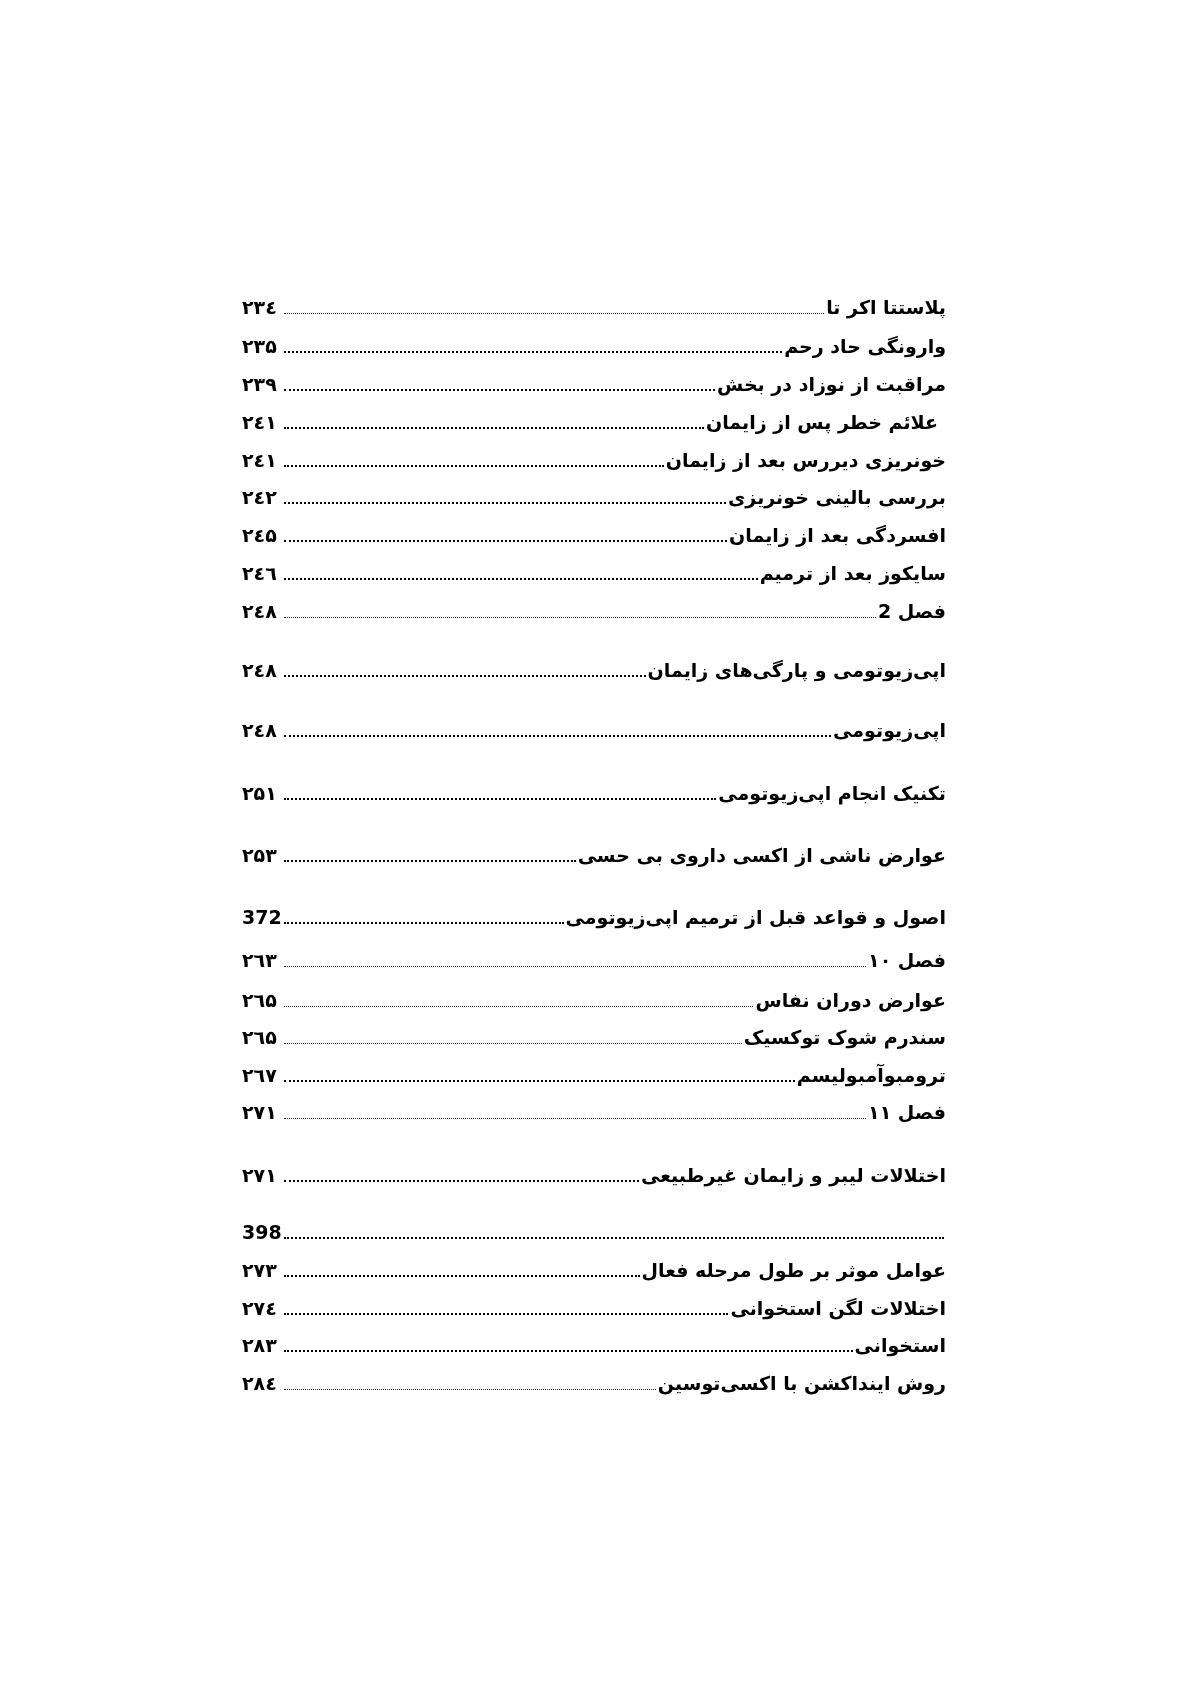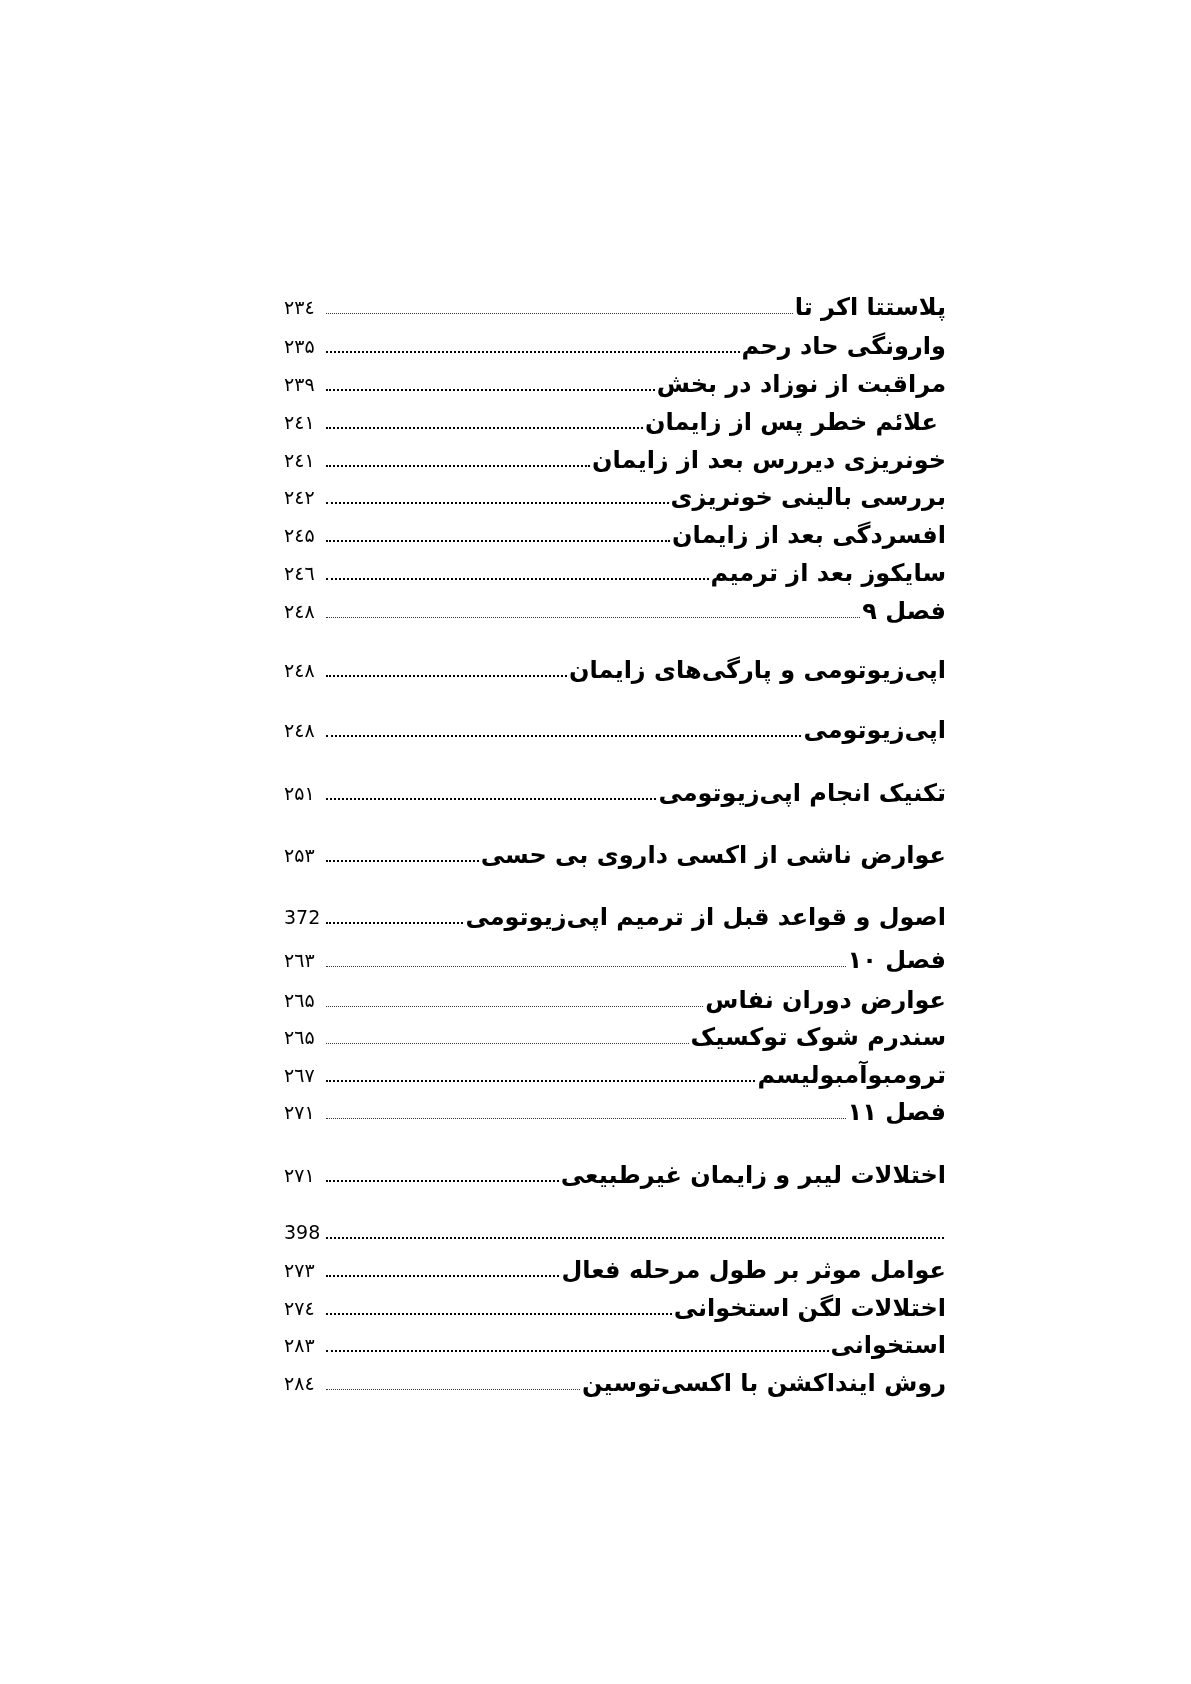--- a/index.html
+++ b/index.html
@@ -37,21 +37,21 @@
       height: 30px;
       display: flex;
       flex-direction: row-reverse;
       align-items: center;
       direction: ltr;
     }
     .toc-title {
       direction: rtl;
       white-space: nowrap;
       font-weight: bold;
-      font-size: 24px;
+      font-size: 19px;
       line-height: 30px;
       flex: 0 0 auto;
     }
     .toc-leader {
       flex: 1 1 auto;
       height: 30px;
       overflow: hidden;
       position: relative;
       margin: 0 2px;
     }
@@ -61,27 +61,26 @@
       left: 0;
       right: 0;
       bottom: 8px;
       border-bottom: 2px dotted #000000;
     }
     .toc-leader.fine::before {
       border-bottom: 1.4px dotted #333333;
     }
     .toc-page {
       direction: rtl;
-      font-weight: normal;
+      font-weight: bold;
       font-size: 19px;
       line-height: 30px;
       flex: 0 0 auto;
       min-width: 40px;
       text-align: left;
-      margin-left: 42px;
     }
   </style>
 </head>
 <body>
 
 <div class="page">
   <div class="toc" id="toc">
 
   <div class="toc-row" style="top: 292px;">
     <span class="toc-title">پلاستتا اکر تا</span>
@@ -125,21 +124,21 @@
     <span class="toc-page">۲٤۵</span>
   </div>
 
   <div class="toc-row" style="top: 558px;">
     <span class="toc-title">سایکوز بعد از ترمیم</span>
     <span class="toc-leader"></span>
     <span class="toc-page">۲٤٦</span>
   </div>
 
   <div class="toc-row" style="top: 596px;">
-    <span class="toc-title">فصل ۹</span>
+    <span class="toc-title">فصل 2</span>
     <span class="toc-leader fine"></span>
     <span class="toc-page">۲٤۸</span>
   </div>
 
   <div class="toc-row" style="top: 655px;">
     <span class="toc-title">اپی‌زیوتومی و پارگی‌های زایمان</span>
     <span class="toc-leader"></span>
     <span class="toc-page">۲٤۸</span>
   </div>
 

